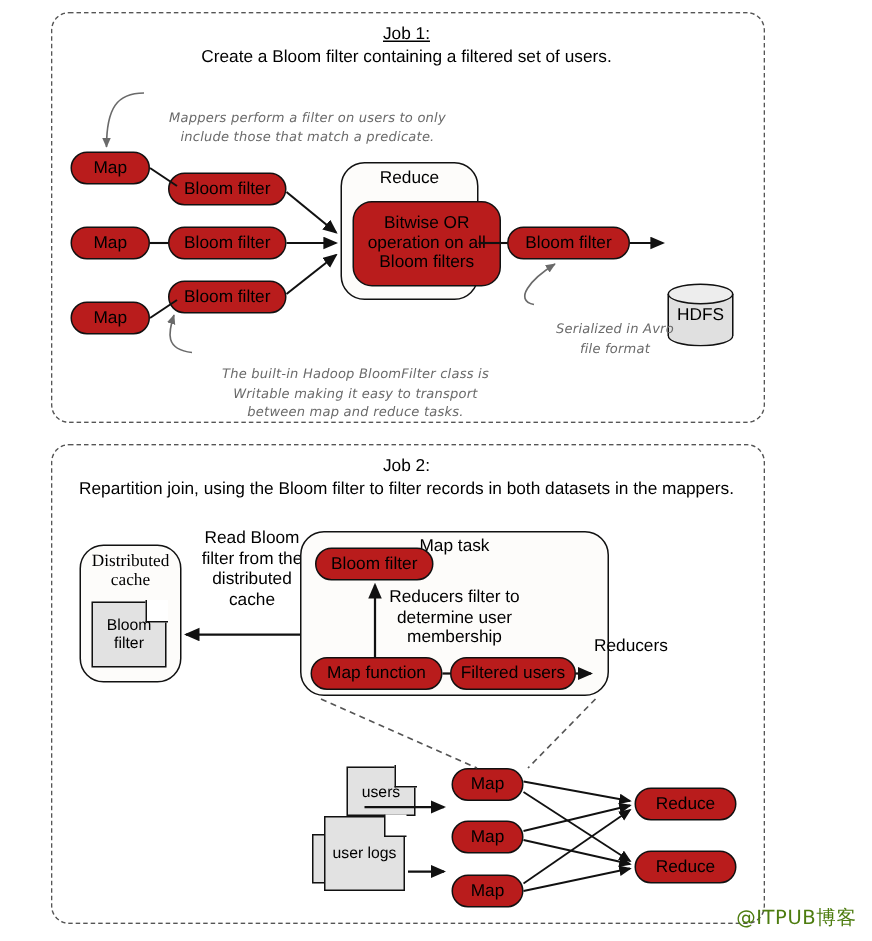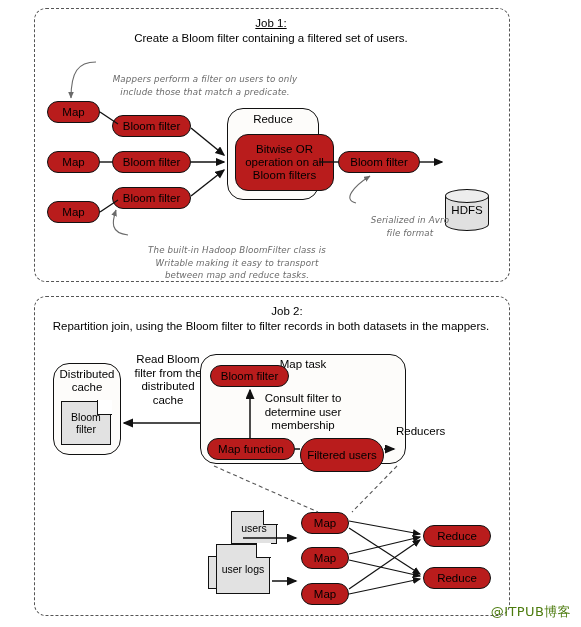--- a/index.html
+++ b/index.html
@@ -189,49 +189,49 @@
 
 <div class="hand" style="left:350px;top:198px;width:120px;">Serialized in Avro
 file format</div>
 
 <div class="hand" style="left:122px;top:228px;width:230px;">The built-in Hadoop BloomFilter class is
 Writable making it easy to transport
 between map and reduce tasks.</div>
 
 <div class="panel" id="panel-job2"></div>
 
-<div class="panel-title" style="top:304px;left:34px;width:474px;padding-left:16px;">Job 2:</div>
+<div class="panel-title" style="top:304px;left:34px;width:474px;">Job 2:</div>
 <div class="panel-title" style="top:319px;left:34px;width:474px;">Repartition join, using the Bloom filter to filter records in both datasets in the mappers.</div>
 
 <div class="bigbox" style="left:53px;top:363px;width:68px;height:92px;"></div>
-<div class="boxlabel multiline" style="left:53px;top:368px;width:68px;">Distributed
+<div class="boxlabel multiline" style="left:53px;top:368px;width:68px;font-family:Liberation Serif, serif;">Distributed
 cache</div>
 <div class="doc" style="left:61px;top:401px;width:50px;height:44px;">
   <div class="sheet"></div>
   <div class="fold"></div>
   <div class="dlabel multiline">Bloom
 filter</div>
 </div>
 
 <div class="plaintext" style="left:126px;top:353px;width:84px;">Read Bloom
 filter from the
 distributed
 cache</div>
 
 <div class="bigbox" style="left:200px;top:354px;width:206px;height:110px;"></div>
 <div class="boxlabel" style="left:200px;top:358px;width:206px;">Map task</div>
 
 <div class="node pill" style="left:210px;top:365px;width:79px;height:22px;">Bloom filter</div>
 
-<div class="plaintext" style="left:255px;top:392px;width:96px;">Consult filter to
+<div class="plaintext" style="left:255px;top:392px;width:96px;">Reducers filter to
 determine user
 membership</div>
 
 <div class="node pill" style="left:207px;top:438px;width:88px;height:22px;">Map function</div>
-<div class="node pill" style="left:300px;top:438px;width:84px;height:34px;">Filtered users</div>
+<div class="node pill" style="left:300px;top:438px;width:84px;height:22px;">Filtered users</div>
 <div class="plaintext" style="left:396px;top:425px;width:60px;text-align:left;">Reducers</div>
 
 <div class="doc" style="left:213px;top:511px;width:46px;height:33px;margin-left:18px;">
   <div class="sheet"></div>
   <div class="fold"></div>
   <div class="dlabel">users</div>
 </div>
 
 <div class="doc" style="left:208px;top:556px;width:46px;height:33px;">
   <div class="sheet"></div>

